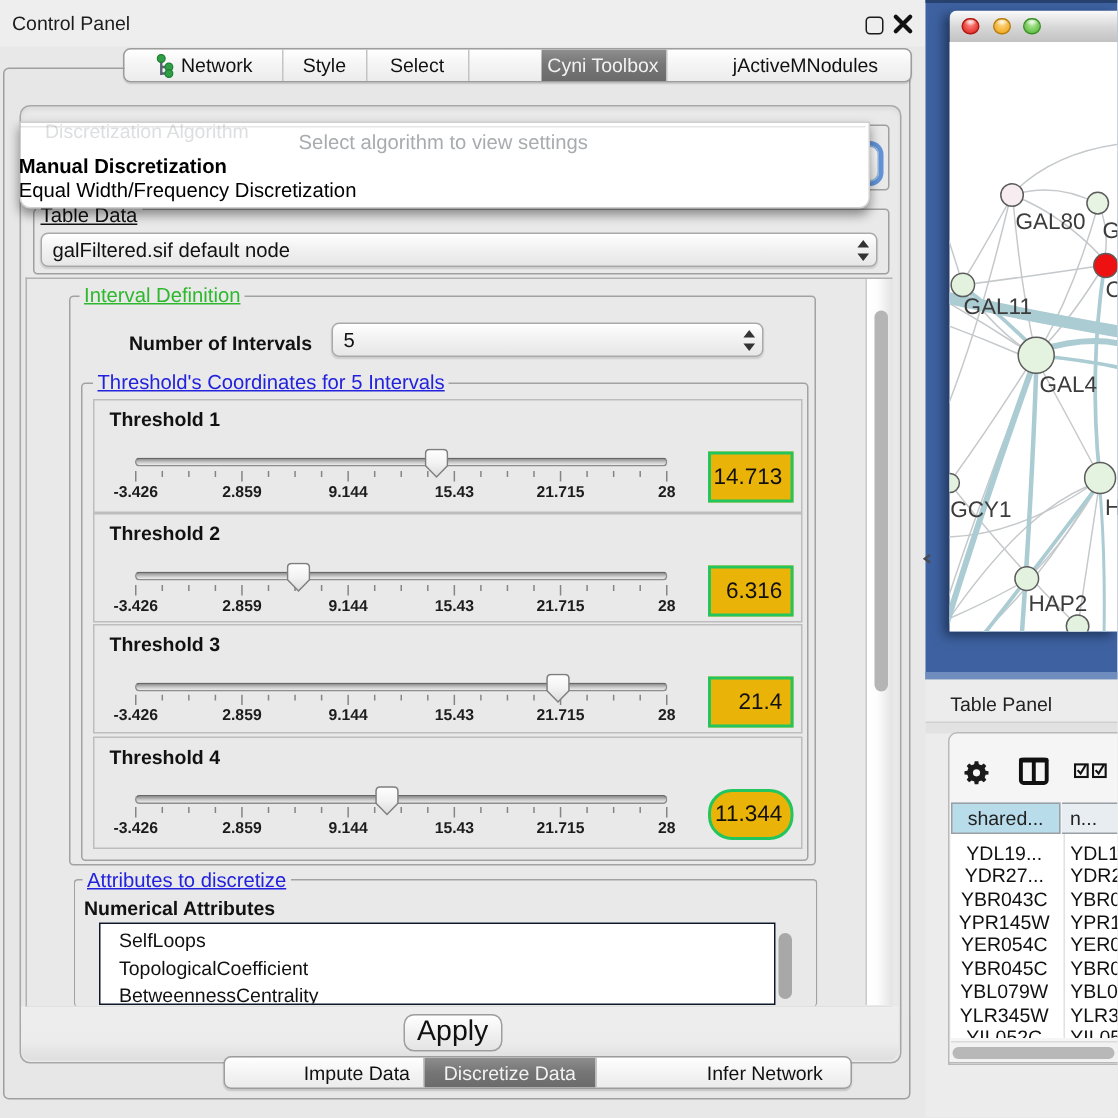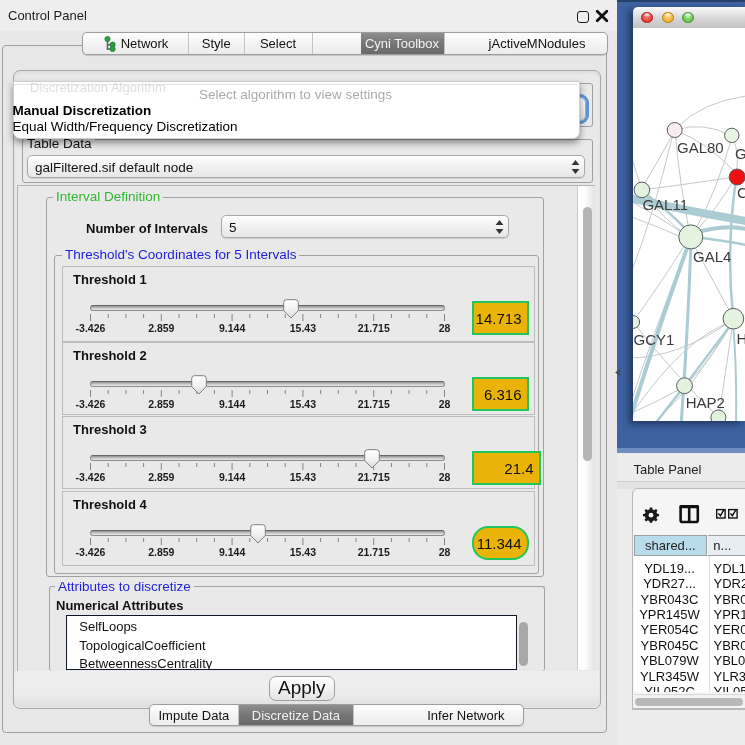--- a/index.html
+++ b/index.html
@@ -1,18 +1,18 @@
 <!DOCTYPE html>
 <html><head><meta charset="utf-8">
 <style>
   html,body{margin:0;padding:0;}
   body{width:745px;height:745px;background:#e9e9e9;font-family:"Liberation Sans",sans-serif;position:relative;overflow:hidden;}
   .ab{position:absolute;}
   .grp{position:absolute;border:1px solid #9f9f9f;border-radius:3px;}
-  .glabel{position:absolute;font-size:13.5px;background:#e9e9e9;padding:0 3px;line-height:14px;}
+  .glabel{position:absolute;font-size:13.5px;background:#e9e9e9;padding:0 3px;line-height:14px;text-decoration:underline;}
   .combo{position:absolute;border:1px solid #a9a9a9;border-radius:5px;background:linear-gradient(#ffffff,#f2f2f2 45%,#e7e7e7);box-shadow:0 1px 1px rgba(0,0,0,0.12);}
   .combo .txt{position:absolute;left:7.5px;top:50%;transform:translateY(-50%);font-size:13.5px;color:#111;}
   .stepper{position:absolute;right:3.5px;top:50%;transform:translateY(-50%);width:9px;height:14px;}
   .seg{display:flex;position:absolute;border:1px solid #9d9d9d;border-radius:5px;background:linear-gradient(#ffffff,#f4f4f4 50%,#ececec);box-shadow:0 1px 1px rgba(0,0,0,0.15);overflow:hidden;}
   .seg .s{font-size:13px;color:#111;display:flex;align-items:center;justify-content:center;border-right:1px solid #c4c4c4;white-space:nowrap;}
   .seg .s:last-child{border-right:none;margin-left:23px;}
   .seg .sel{background:linear-gradient(#8e8e8e,#757575 50%,#6b6b6b);color:#f2f2f2;}
   .tbox{position:absolute;left:62px;width:471px;border:1px solid #bdbdbd;background:#e9e9e9;}
   .ttitle{position:absolute;left:10px;top:5px;font-size:13px;font-weight:bold;color:#111;}
   .track{position:absolute;left:27px;width:353px;height:4px;border:1px solid #8d8d8d;border-top-color:#686868;border-radius:3px;background:linear-gradient(#909090,#c9c9c9 55%,#ececec);}
@@ -163,21 +163,21 @@
 <div class="ticklabel" style="left:232.1px;top:397.6px;">9.144</div>
 <div class="ticklabel" style="left:302.9px;top:397.6px;">15.43</div>
 <div class="ticklabel" style="left:373.7px;top:397.6px;">21.715</div>
 <div class="ticklabel" style="left:444.5px;top:397.6px;">28</div>
 <svg class="ab" style="left:191.0px;top:375.1px;" width="16" height="20" viewBox="0 0 16 20">
     <path d="M3.5 0.7 H12.5 Q15.3 0.7 15.3 3.5 V11.5 L8 19 L0.7 11.5 V3.5 Q0.7 0.7 3.5 0.7 Z" fill="url(#thg)" stroke="#7f7f7f" stroke-width="1"></path>
   </svg>
 <div class="tbox" style="top:415.9px;height:71.0px;">
     <div class="ttitle">Threshold 3</div>
     <div class="track" style="top:38.0px;"></div>
-    <div class="vbox" style="top:34.0px;padding-left:12px;">
+    <div class="vbox" style="top:34.0px;">
       <span>21.4</span>
     </div>
   </div>
 <svg class="ab" style="left:62px;top:463.4px;" width="400" height="8" viewBox="0 0 400 8">
     <g stroke="#858585" stroke-width="1">
       <line x1="28.5" y1="0" x2="28.5" y2="7"></line>
       <line x1="46.2" y1="0" x2="46.2" y2="4"></line>
       <line x1="63.9" y1="0" x2="63.9" y2="4"></line>
       <line x1="81.6" y1="0" x2="81.6" y2="4"></line>
       <line x1="99.3" y1="0" x2="99.3" y2="7"></line>
@@ -254,21 +254,21 @@
 <div class="ab" style="left:56px;top:598px;font-size:13px;font-weight:bold;color:#111;">Numerical Attributes</div>
 <div class="ab" style="left:65.8px;top:614.8px;width:449px;height:53.4px;background:#fff;border:1px solid #0f172a;overflow:hidden;">
   <div style="position:absolute;left:12.5px;top:3.5px;font-size:13px;color:#111;">SelfLoops</div>
   <div style="position:absolute;left:12.5px;top:21.8px;font-size:13px;color:#111;">TopologicalCoefficient</div>
   <div style="position:absolute;left:12.5px;top:40.2px;font-size:13px;color:#111;">BetweennessCentrality</div>
 </div>
 <div class="ab" style="left:518.5px;top:621.7px;width:9.5px;height:44px;background:#a8a8a8;border-radius:5px;"></div>
 <div class="ab" style="left:14px;top:670.5px;width:585px;height:36px;background:linear-gradient(#eeeeee,#ececec 65%,#dedede);border-radius:0 0 7px 7px;"></div>
 <div class="ab" style="left:268.8px;top:675.5px;width:64px;height:23px;border:1px solid #9e9e9e;border-radius:7px;background:linear-gradient(#ffffff,#f1f1f1 50%,#e4e4e4);display:flex;align-items:center;justify-content:center;font-size:19px;color:#111;">Apply</div>
 <div class="seg" style="left:148.9px;top:704px;height:20px;">
- <div class="s" style="width:88px;">Impute Data</div>
+ <div class="s" style="width:88px;padding-left:44px;">Impute Data</div>
  <div class="s sel" style="width:114px;">Discretize Data</div>
  <div class="s" style="width:114px;padding-left:32px;">Infer Network</div>
 </div>
 <div class="ab" style="left:617px;top:0;width:128px;height:452.5px;background:#3e62a1;"></div>
 <div class="ab" style="left:617px;top:0;width:128px;height:2px;background:#27426f;"></div>
 <div class="ab" style="left:617px;top:447.5px;width:128px;height:5px;background:#6e8cbe;"></div>
 <div class="ab" style="left:633px;top:7px;width:112px;height:414px;box-shadow:-4px 3px 7px rgba(10,20,40,0.55);"></div>
 <div class="ab" style="left:633px;top:7px;width:112px;height:20.5px;background:linear-gradient(#fafafa,#d6d6d6 55%,#c2c2c2);border-bottom:1px solid #8a8a8a;border-radius:5px 0 0 0;"></div>
 <div class="ab" style="left:641.1px;top:11.6px;width:9.8px;height:9.8px;border-radius:50%;background:radial-gradient(ellipse 60% 40% at 50% 18%,rgba(255,255,255,0.95),rgba(255,255,255,0) 70%),radial-gradient(circle at 50% 35%,#ff8a85,#e33630 75%);border:1px solid #b01710;"></div>
 <div class="ab" style="left:662.3px;top:11.6px;width:9.8px;height:9.8px;border-radius:50%;background:radial-gradient(ellipse 60% 40% at 50% 18%,rgba(255,255,255,0.95),rgba(255,255,255,0) 70%),radial-gradient(circle at 50% 35%,#ffd784,#f0ad2a 75%);border:1px solid #b87d0a;"></div>

